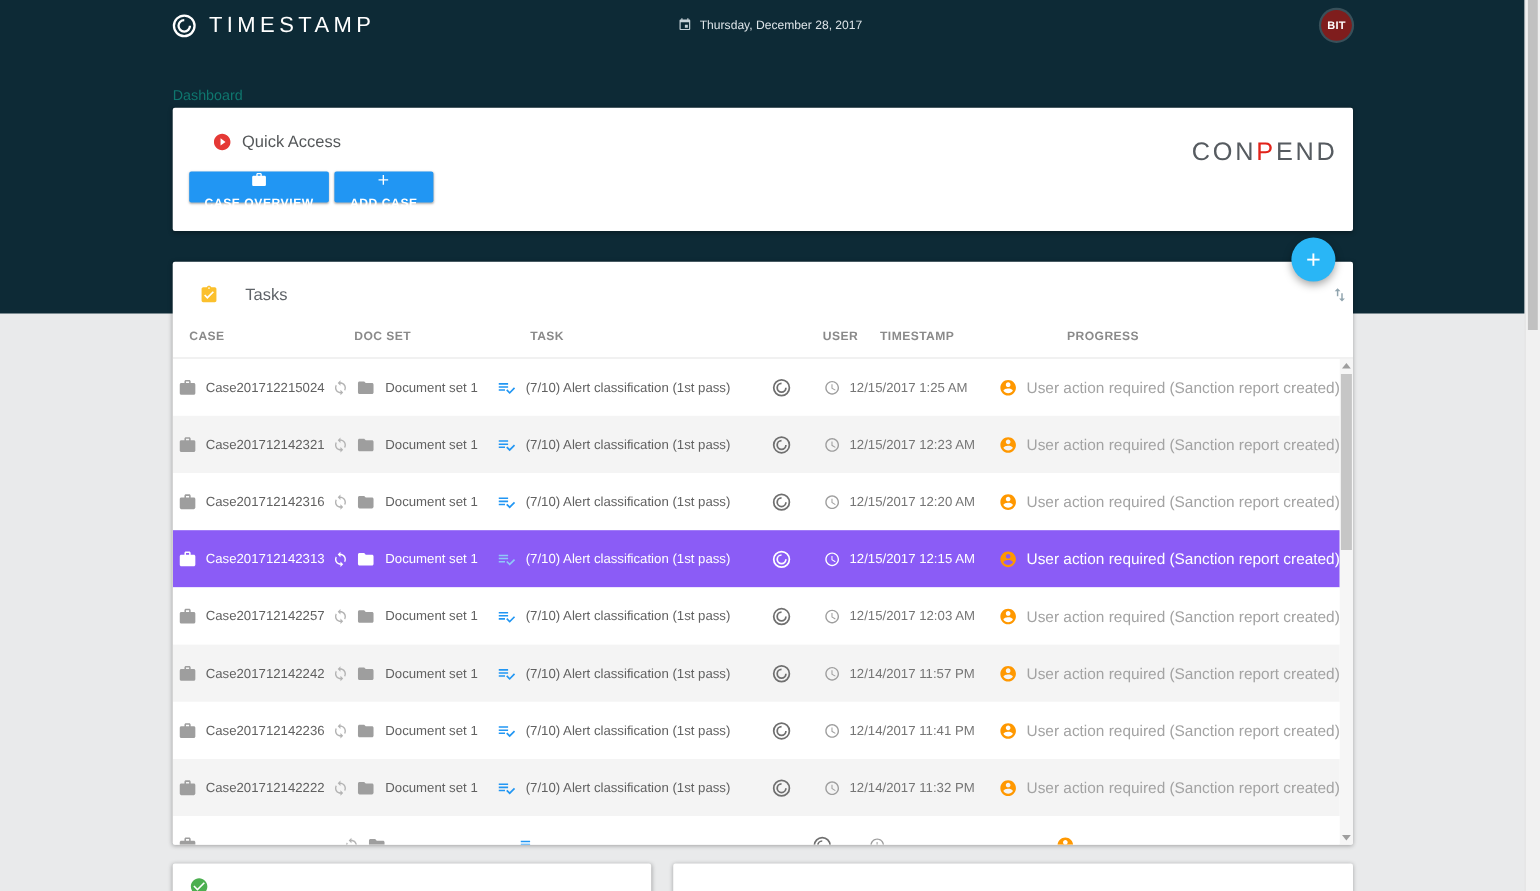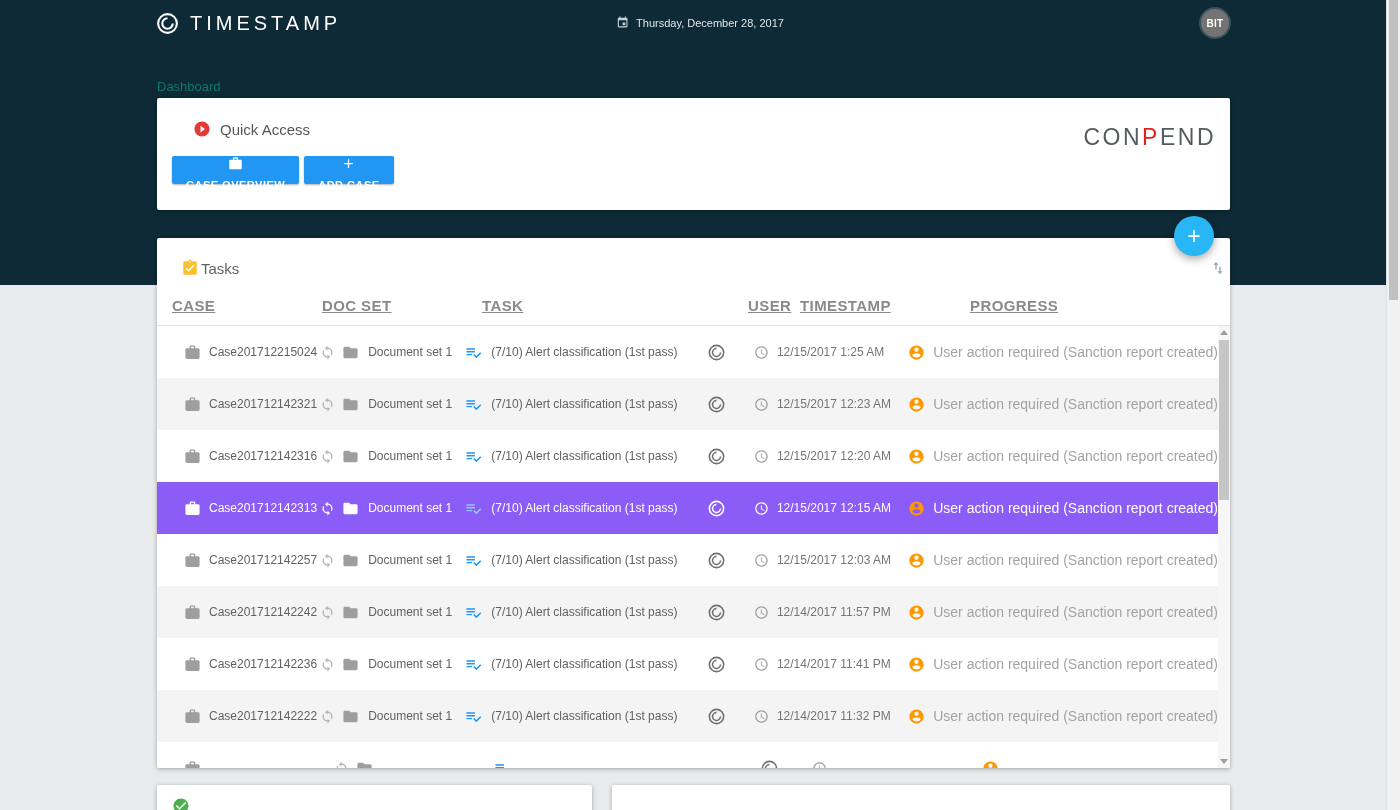--- a/index.html
+++ b/index.html
@@ -13,21 +13,21 @@
   .hero { position:absolute; left:0; top:0; width:1400px; height:285px; background:#0d2a36; }
 
   
   .brand { position:absolute; left:155px; top:11px; display:flex; align-items:center; gap:10px; color:#fff; }
   .brand-mark { width:25px; height:25px; color:#fff; }
   .brand-text { font-size:20px; letter-spacing:4px; font-weight:500; color:#fff; }
   .date-wrap { position:absolute; top:16px; left:50%; transform:translateX(-50%);
                display:flex; align-items:center; gap:7px; color:#dde4e8; font-size:11px; }
   .date-icon { width:13px; height:13px; color:#c7d2d8; }
   .avatar { position:absolute; left:1201px; top:9px; width:28px; height:28px; border-radius:50%;
-            background:#737373; color:#fff; font-size:10px; font-weight:bold; letter-spacing:.3px;
+            background:#7f1d1d; color:#fff; font-size:10px; font-weight:bold; letter-spacing:.3px;
             display:flex; align-items:center; justify-content:center;
             box-shadow:0 0 0 2px rgba(255,255,255,.18); cursor:pointer; }
 
   .breadcrumb { position:absolute; left:157px; top:79px; font-size:13px; color:#0f766e; }
 
   
   .card { position:absolute; background:#fff; border-radius:2px; box-shadow:0 1px 4px rgba(0,0,0,.3); }
 
   .qa-card { left:157px; top:98px; width:1073px; height:112px; }
   .qa-title { position:absolute; left:36px; top:22px; display:flex; align-items:flex-end; gap:9px; }
@@ -43,35 +43,35 @@
              color:#565b60; font-weight:400; }
   .conpend .accent { color:#e2231a; }
 
   .fab { position:absolute; left:1174px; top:216px; width:40px; height:40px; border-radius:50%;
          background:#29b6f6; color:#fff; border:none; font-size:23px; font-weight:300;
          display:flex; align-items:center; justify-content:center;
          box-shadow:0 3px 8px rgba(0,0,0,.35); z-index:4; cursor:pointer; font-family:inherit; }
 
   
   .tasks-card { left:157px; top:238px; width:1073px; height:530px; overflow:hidden; }
-  .tasks-title { position:absolute; left:24px; top:21px; display:flex; align-items:center; gap:2px; }
+  .tasks-title { position:absolute; left:24px; top:21px; display:flex; align-items:center; gap:24px; }
   .tasks-icon { width:18px; height:18px; color:#fbc02d; }
   .tasks-title-text { font-size:15px; color:#5f6368; }
   .sort-btn { position:absolute; right:4px; top:22px; width:16px; height:16px; color:#90a4ae;
               background:none; border:none; padding:0; cursor:pointer; }
 
   .thead { position:absolute; left:0; top:48px; width:100%; height:40px; display:flex; align-items:center;
            padding-left:15px; border-bottom:1px solid #e3e3e3; }
-  .th { font-size:15px; font-weight:bold; color:#8a8a8a; letter-spacing:.4px;text-decoration:underline; }
+  .th { font-size:11px; font-weight:bold; color:#8a8a8a; letter-spacing:.4px; }
 
   .c-case { width:150px; } .c-doc { width:160px; } .c-task { width:266px; }
   .c-user { width:52px; } .c-time { width:170px; } .c-prog { flex:1; }
 
   .tbody { position:absolute; left:0; top:88px; width:1061px; height:442px; overflow:hidden; }
-  .trow { display:flex; align-items:center; height:52px; padding-left:27px; background:#fff; cursor:pointer; }
+  .trow { display:flex; align-items:center; height:52px; padding-left:5px; background:#fff; cursor:pointer; }
   .trow:nth-child(even) { background:#f4f4f4; }
   .trow.selected { background:#8b5cf6; }
   .cell { display:flex; align-items:center; }
   .txt { font-size:12px; color:#616161; white-space:nowrap; }
   .c-time .txt { color:#757575; }
   .c-prog .txt { font-size:14px; color:#a3a3a3; }
   .trow.selected .txt { color:#fff; }
 
   .ic { flex:none; }
   .ic svg, .bic svg, .qa-play svg, .tasks-icon svg, .date-icon svg, .brand-mark svg,

